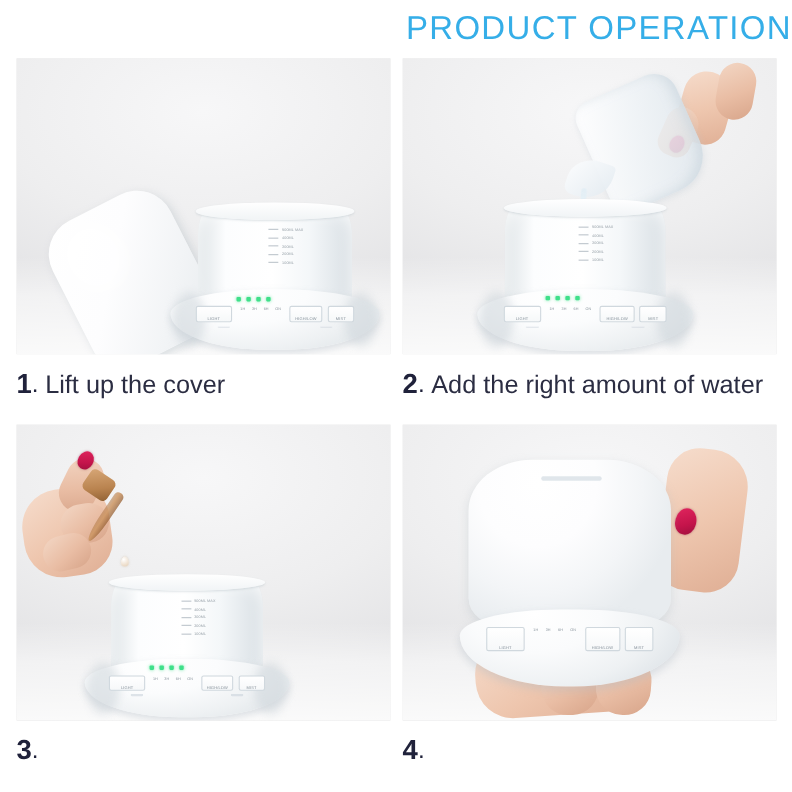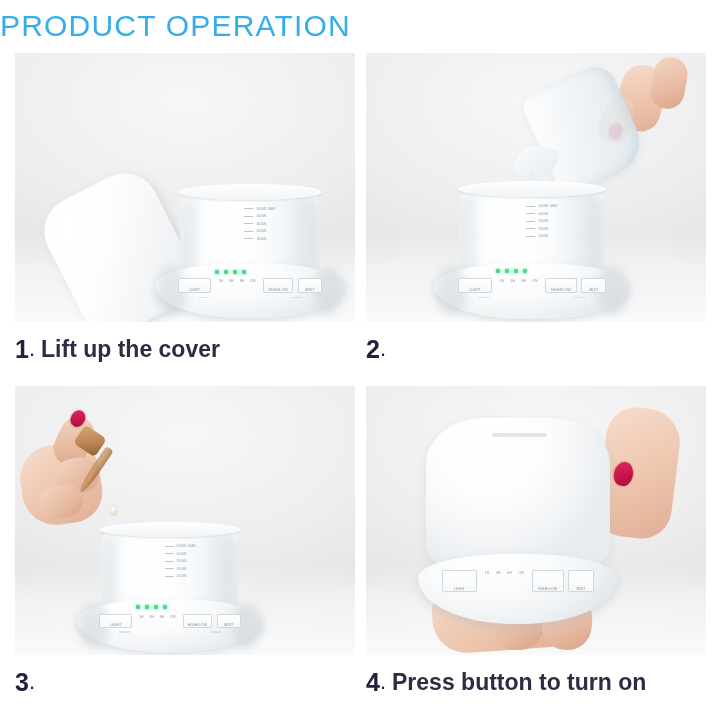--- a/index.html
+++ b/index.html
@@ -15,21 +15,21 @@
     overflow: hidden;
     position: relative;
   }
 
   
   .title-bar {
     position: absolute;
     left: 0;
     top: 8px;
     width: 720px;
-    text-align: left;
+    text-align: right;
   }
   .title-bar .title-text {
     font-family: "Liberation Sans", sans-serif;
     font-size: 30px;
     letter-spacing: 1.2px;
     color: #35aee8;
     font-weight: 400;
     line-height: 36px;
     white-space: nowrap;
   }
@@ -89,21 +89,21 @@
     color: #20223b;
     line-height: 28px;
   }
   .caption .dot {
     font-size: 22px;
     color: #20223b;
     margin-right: 6px;
   }
   .caption .txt {
     font-size: 23px;
-    font-weight: 700;
+    font-weight: 400;
     color: #2b2d42;
     line-height: 28px;
   }
 
   
   .diffuser {
     position: absolute;
     
   }
   .dif-body {
@@ -505,20 +505,21 @@
             <span class="foot"></span>
             <span class="foot"></span>
           </div>
         </div>
       </div>
     </div>
 
     <div class="caption">
       <span class="num">2</span>
       <span class="dot">.</span>
+      <span class="txt">Add the right amount of water</span>
     </div>
   </div>
 
   <div class="cell col-left row-bottom">
     <div class="photo">
       <div class="bg"></div>
       <div class="floor"></div>
 
       <div>
         <div class="finger skin-a" style="left:6px; top:58px; width:80px; height:80px; border-radius:34px 28px 30px 34px; transform:rotate(-8deg);"></div>
@@ -645,17 +646,16 @@
               <span class="blabel">MIST</span>
             </div>
           </div>
         </div>
       </div>
     </div>
 
     <div class="caption">
       <span class="num">4</span>
       <span class="dot">.</span>
-      <span class="txt">Press button to turn on</span>
     </div>
   </div>
 
 </div>
 
 </body></html>

